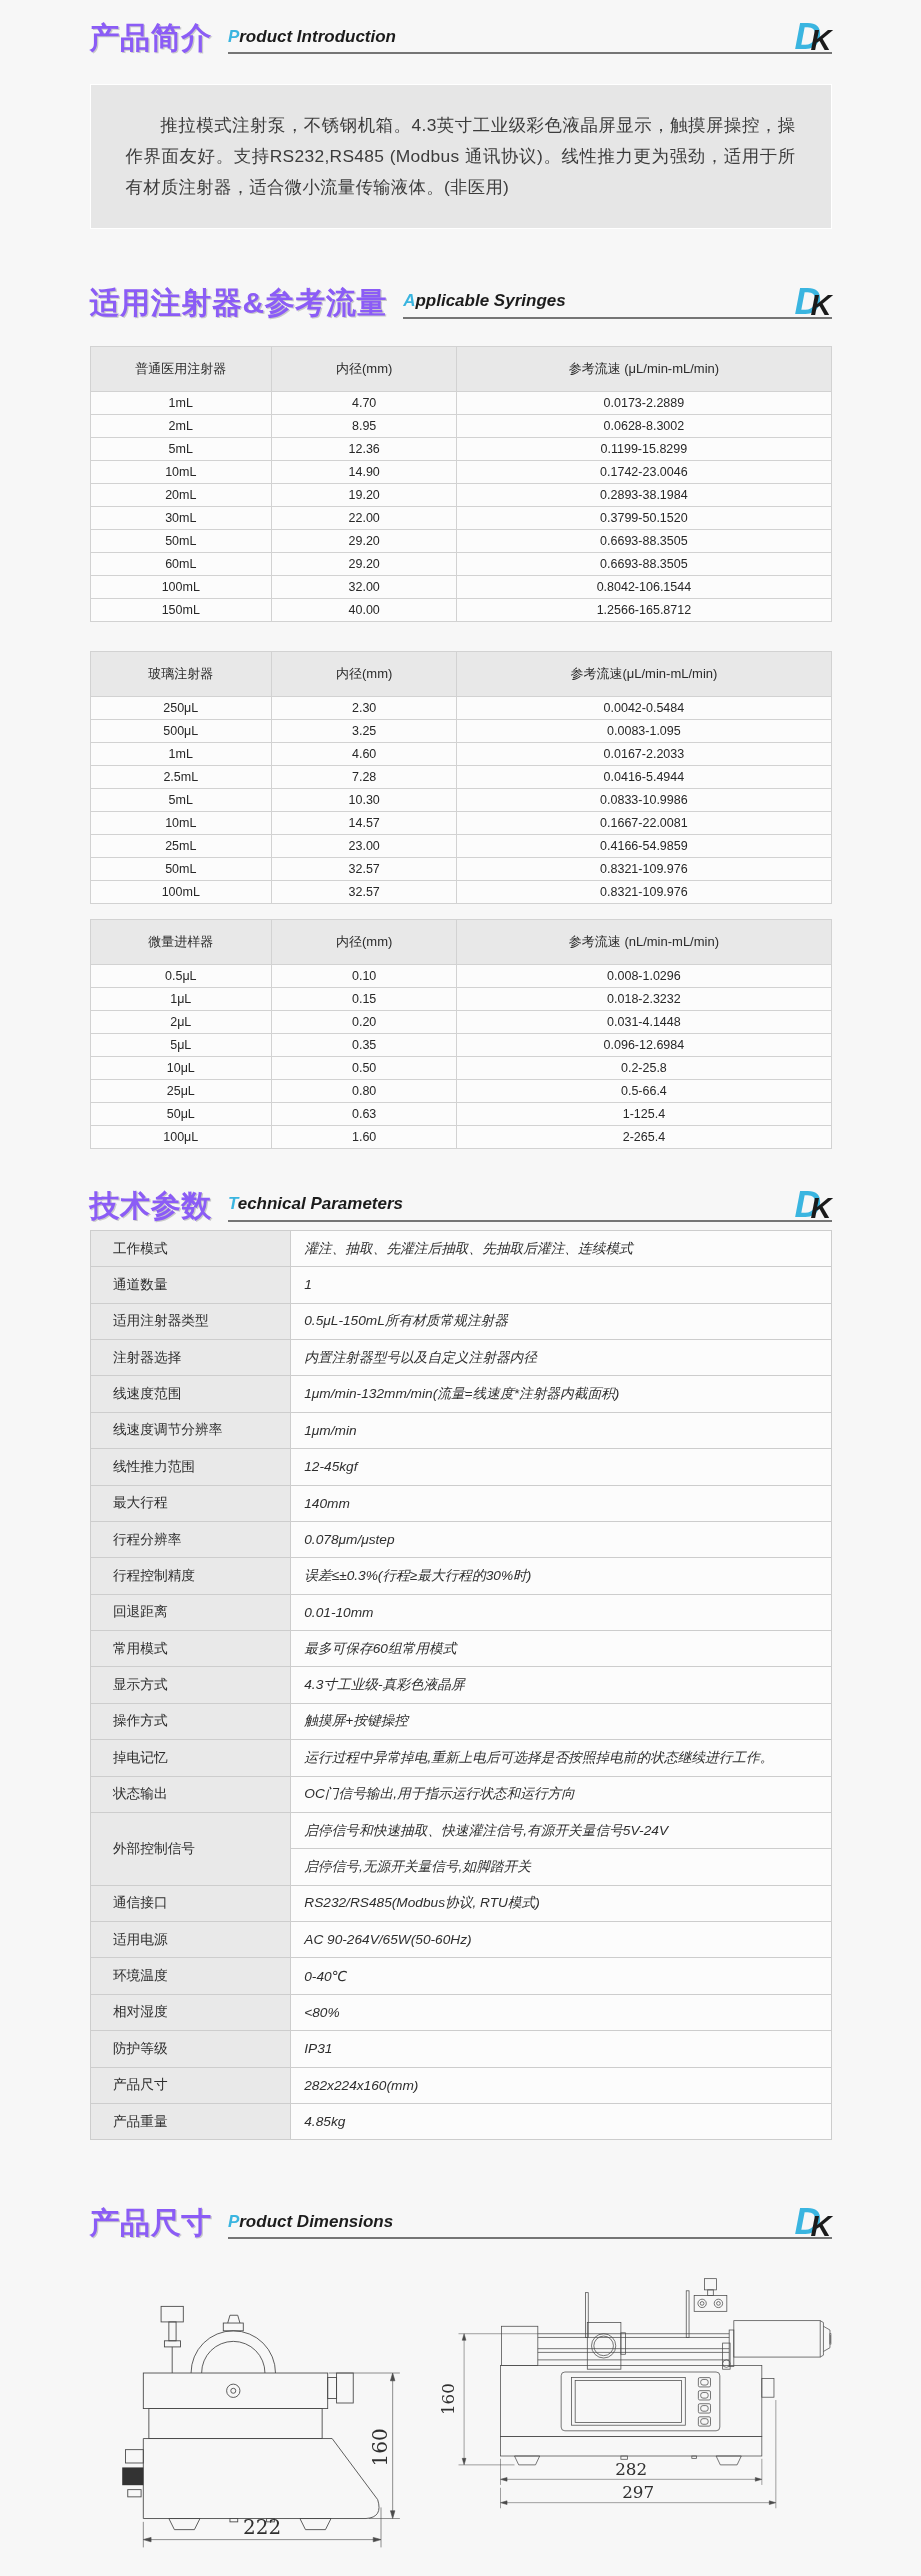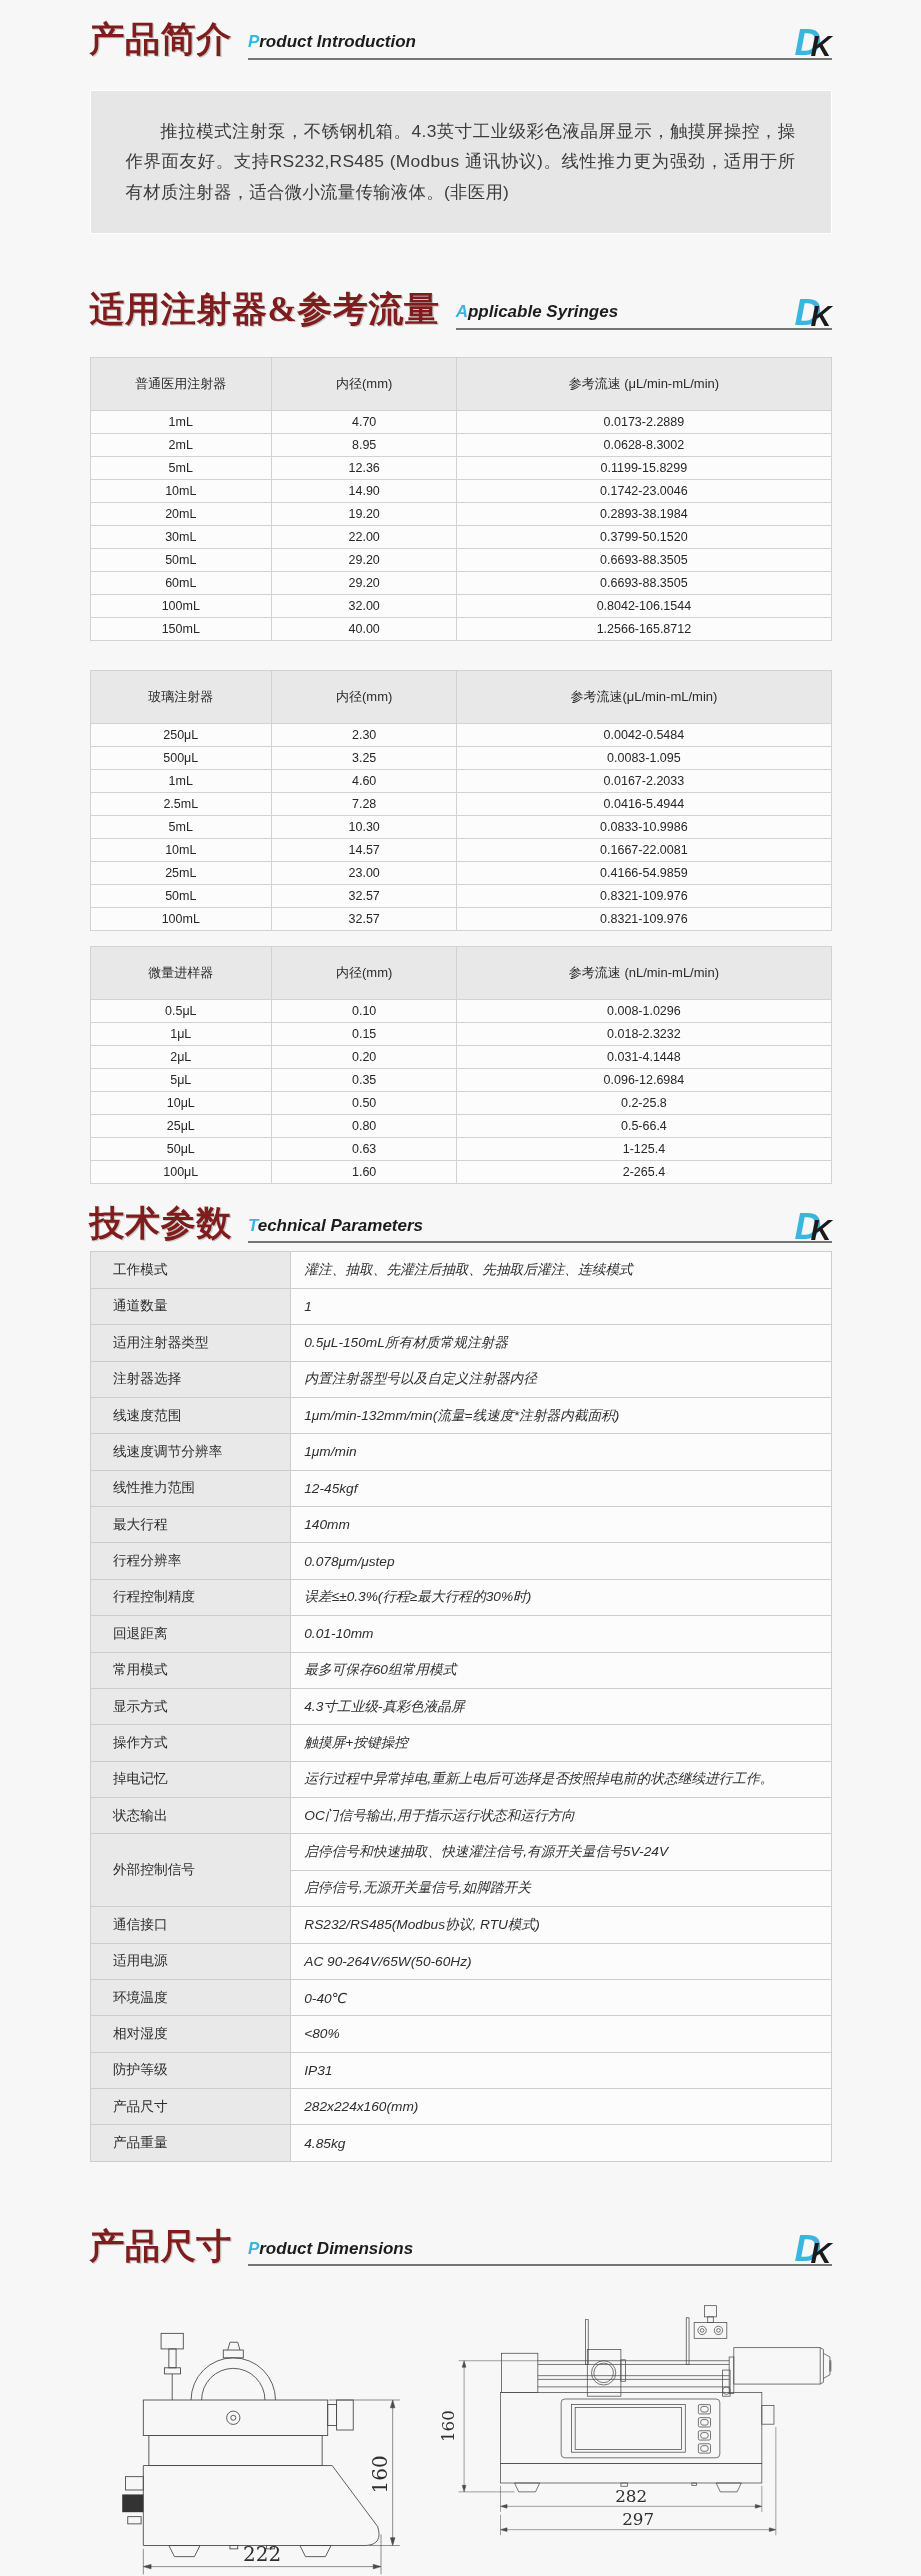--- a/index.html
+++ b/index.html
@@ -8,24 +8,23 @@
     width:921px; min-height:2576px;
     font-family:"Liberation Sans","DejaVu Sans",sans-serif;
     color:#222;
     padding-top:21px; padding-bottom:12.5px;
   }
   .content { width:742px; margin:0 auto; }
 
   
   .sec-head { display:flex; align-items:flex-end; margin-top:0; }
   .sec-zh {
-    font-size:35px; font-weight:900; color:#7f1d1d; line-height:1.1;
+    font-size:30px; font-weight:900; color:#8b5cf6; line-height:1.1;
     letter-spacing:0.6px; white-space:nowrap;
     text-shadow:1.2px 1.2px 0 #c9c9c9;
-    font-family:Liberation Serif, serif;
   }
   .sec-rule {
     flex:1; margin-left:16px;
     display:flex; align-items:flex-end; justify-content:space-between;
     border-bottom:2.5px solid #757575;
     padding-bottom:0;
     font-style:italic;
   }
   .sec-en { font-size:17px; font-weight:700; color:#1c1c1c; line-height:1; padding-bottom:7.5px; white-space:nowrap; }
   .accent { color:#3ab5e0; }
@@ -42,37 +41,37 @@
   }
 
   
   table { border-collapse:collapse; width:100%; background:#fcfcfc; }
   .syr-table { margin-top:27px; border:0.6px solid #cfcfcf; }
   .syr-table.t2 { margin-top:29px; }
   .syr-table.t3 { margin-top:15px; }
   .syr-table th, .syr-table td { border:0.6px solid #d2d2d2; text-align:center; }
   .syr-table th {
     background:#e8e8e8; font-size:13px; font-weight:400; color:#2b2b2b;
-    height:53px; padding:0 5px;
+    height:45px; padding:0 5px;
   }
   .syr-table td { font-size:12.5px; color:#272727; height:23px; padding:1.2px 5px; }
   .syr-table col.c1 { width:24.5%; } .syr-table col.c2 { width:25%; } .syr-table col.c3 { width:50.5%; }
 
   
   .param-table { margin-top:8px; border:0.6px solid #cccccc; }
   .param-table td { border:0.6px solid #cdcdcd; font-size:13.7px; }
   .param-table .p-label {
     background:#e9e9e9; color:#2e2e2e; width:27%;
     padding:8.7px 6.2px 8.7px 22.4px; height:35px;
   }
   .param-table .p-value { background:#fcfcfc; color:#2e2e2e; padding:8.7px 8.7px 8.7px 13.7px; height:35px;font-style:italic; }
 
   
   .sec-applicable .sec-head { margin-top:57px; }
-  .sec-tech .sec-head { margin-top:21px; }
+  .sec-tech .sec-head { margin-top:40px; }
   .sec-dims .sec-head { margin-top:66px; }
 
   
   .drawings { margin-top:35px; display:flex; justify-content:space-between; align-items:flex-start; }
   .drawing svg { display:block; }
   .dim-num { font-family:"DejaVu Serif","Liberation Serif",serif; font-size:36px; fill:#2f2f2f; }
 </style>
 </head>
 <body>
 

